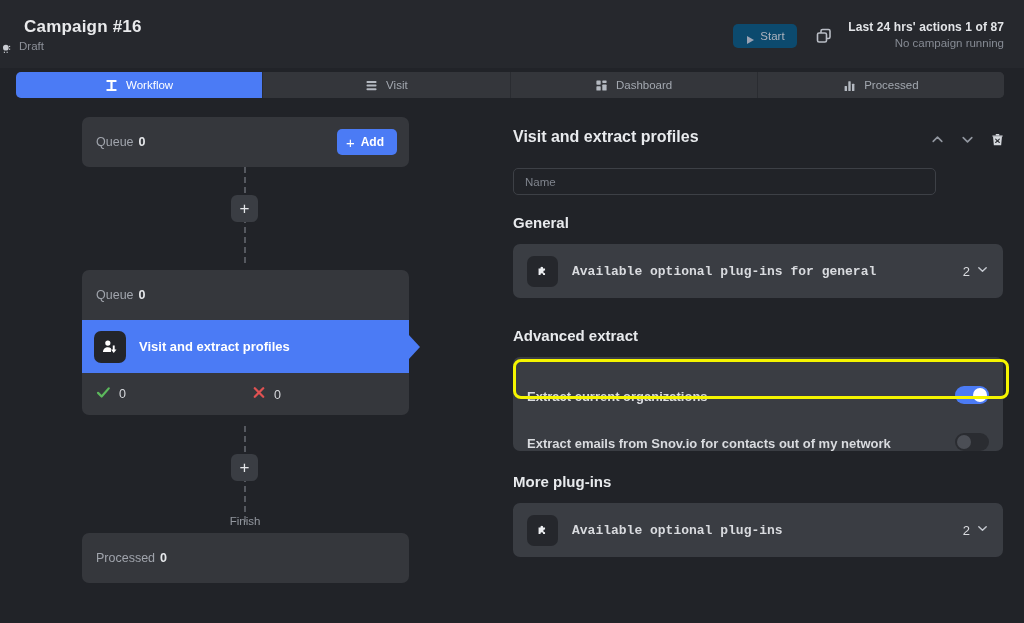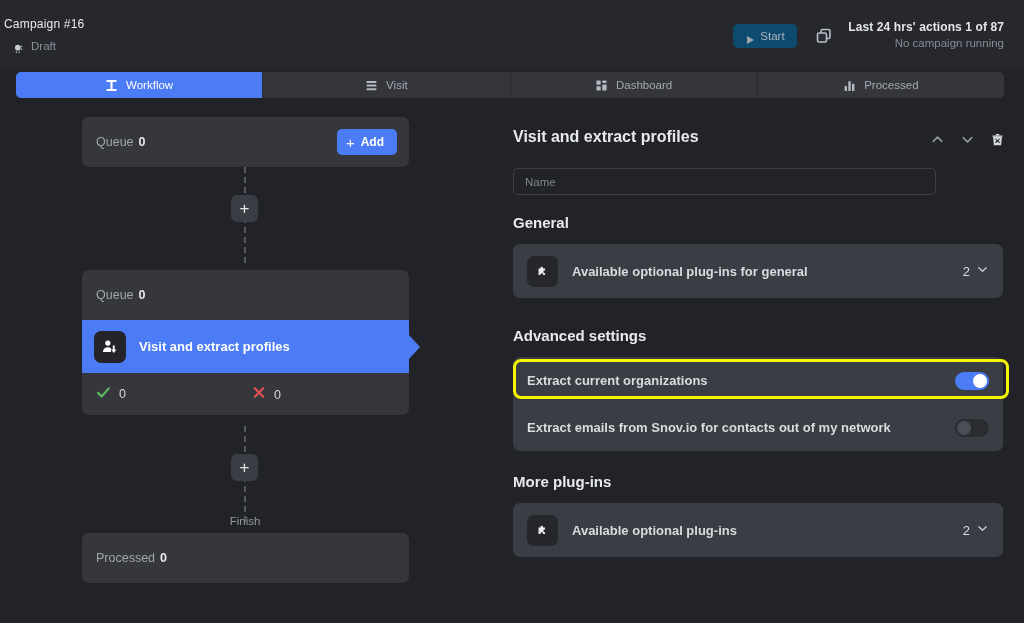--- a/index.html
+++ b/index.html
@@ -21,29 +21,29 @@
 
   
   .header {
     position: absolute;
     left: 0; top: 0;
     width: 1024px; height: 68px;
     background: #26282d;
   }
   .campaign-title {
     position: absolute;
-    left: 4px; top: 17px;
-    font-size: 12px;
-    font-weight: normal;
+    left: 24px; top: 17px;
+    font-size: 17px;
+    font-weight: bold;
     color: #e9eaec;
     letter-spacing: .2px;
   }
   .campaign-status {
     position: absolute;
-    left: 14px; top: 40px;
+    left: 2px; top: 40px;
     display: flex;
     align-items: flex-end;
     gap: 6px;
   }
   .status-icon {
     width: 11px; height: 11px;
     display: block;
   }
   .campaign-status-text {
     font-size: 11.5px;
@@ -350,20 +350,21 @@
     display: flex;
     align-items: center;
     justify-content: center;
     flex: none;
   }
   .plugin-label {
     flex: 1;
     font-size: 13px;
     font-weight: bold;
     color: #d9dbdf;
+    font-family: Liberation Mono, monospace;
   }
   .plugin-count {
     display: flex;
     align-items: center;
     gap: 6px;
     font-size: 13px;
     color: #d9dbdf;
   }
 
   .settings-card {
@@ -371,21 +372,21 @@
     left: 21px; top: 253px;
     width: 490px; height: 94px;
     background: #3a3d43;
     border-radius: 7px;
   }
   .setting-row {
     position: absolute;
     left: 0;
     width: 490px; height: 47px;
     display: flex;
-    align-items: center;
+    align-items: flex-end;
     padding: 0 14px;
   }
   .setting-row-1 { top: 0; }
   .setting-row-2 { top: 47px; }
   .setting-label {
     flex: 1;
     font-size: 13px;
     font-weight: bold;
     color: #d9dbdf;
   }
@@ -615,21 +616,21 @@
       <span class="plugin-count">
         <span>2</span>
         <span>
           <svg viewBox="0 0 14 14" width="13" height="13">
             <path d="M3 5 L7 9 L11 5" fill="none" stroke="#c5c9d0" stroke-width="1.5" stroke-linecap="round" stroke-linejoin="round"></path>
           </svg>
         </span>
       </span>
     </div>
 
-    <div class="section-title st-advanced">Advanced settings</div>
+    <div class="section-title st-advanced">Advanced extract</div>
     <div class="settings-card">
 
       <div class="setting-row setting-row-1">
         <span class="setting-label">Extract current organizations</span>
         <span class="toggle on">
             <span class="knob"></span>
           </span>
       </div>
 
       <div class="setting-row setting-row-2">

